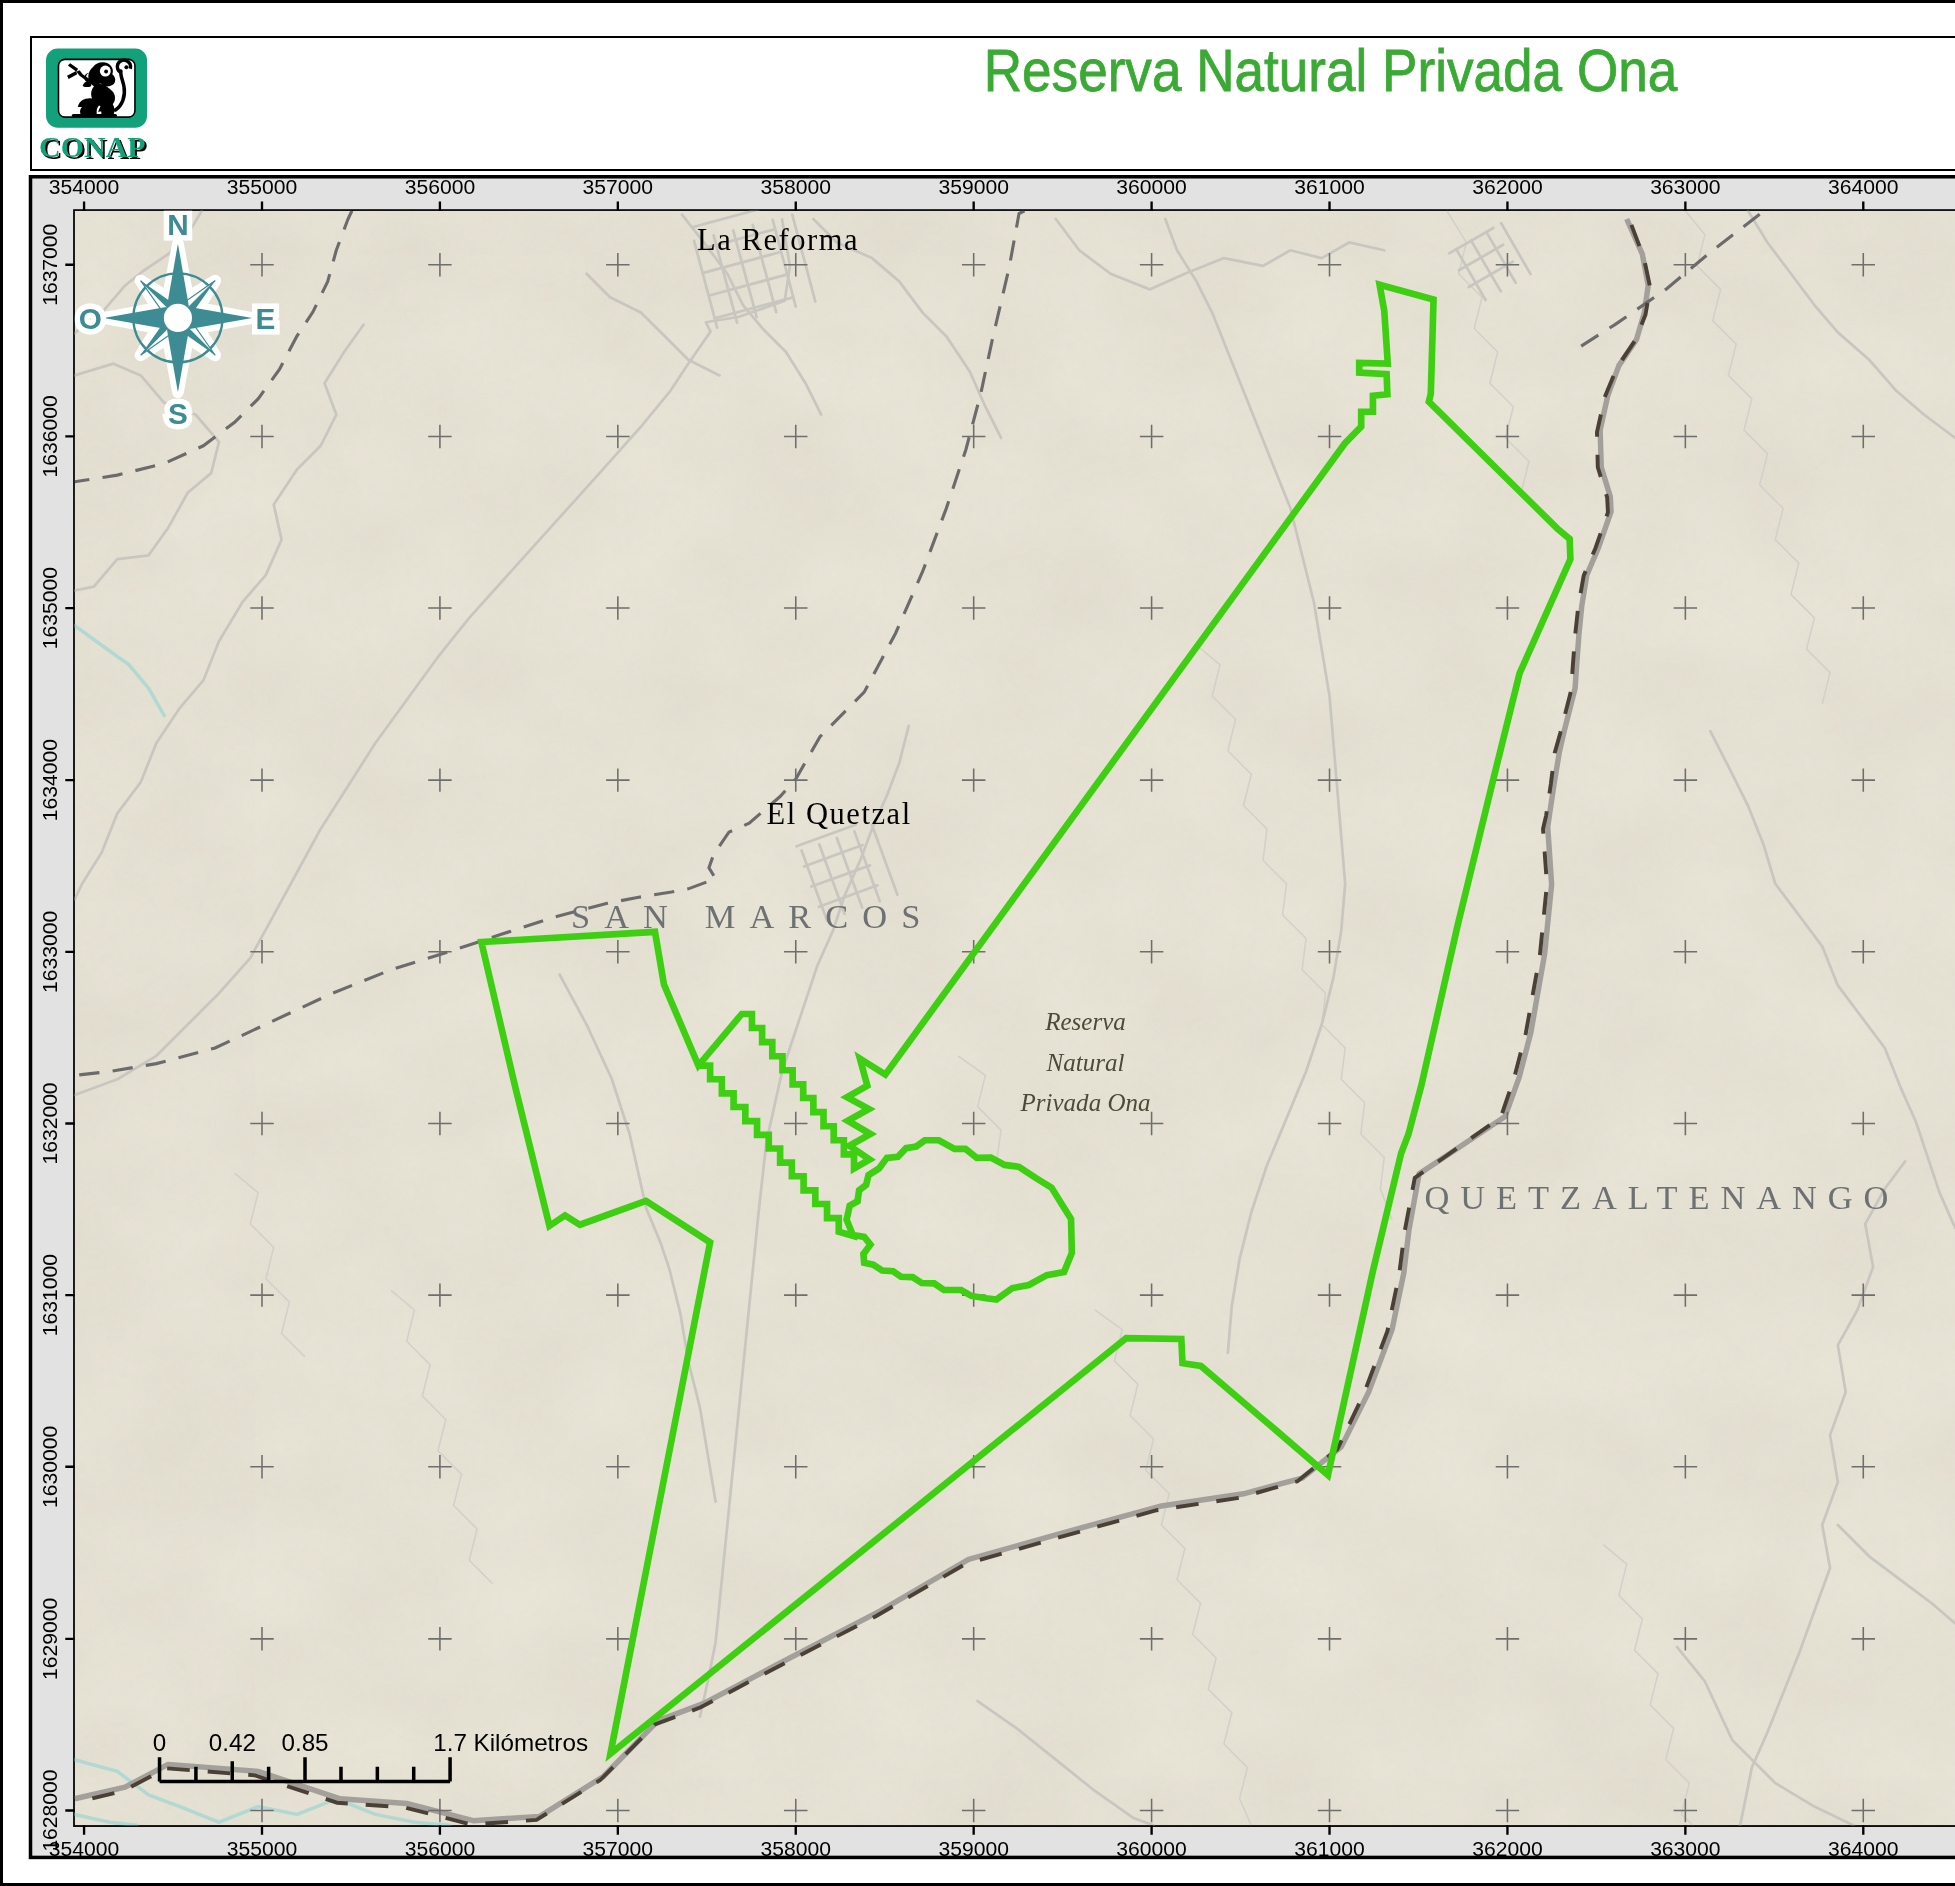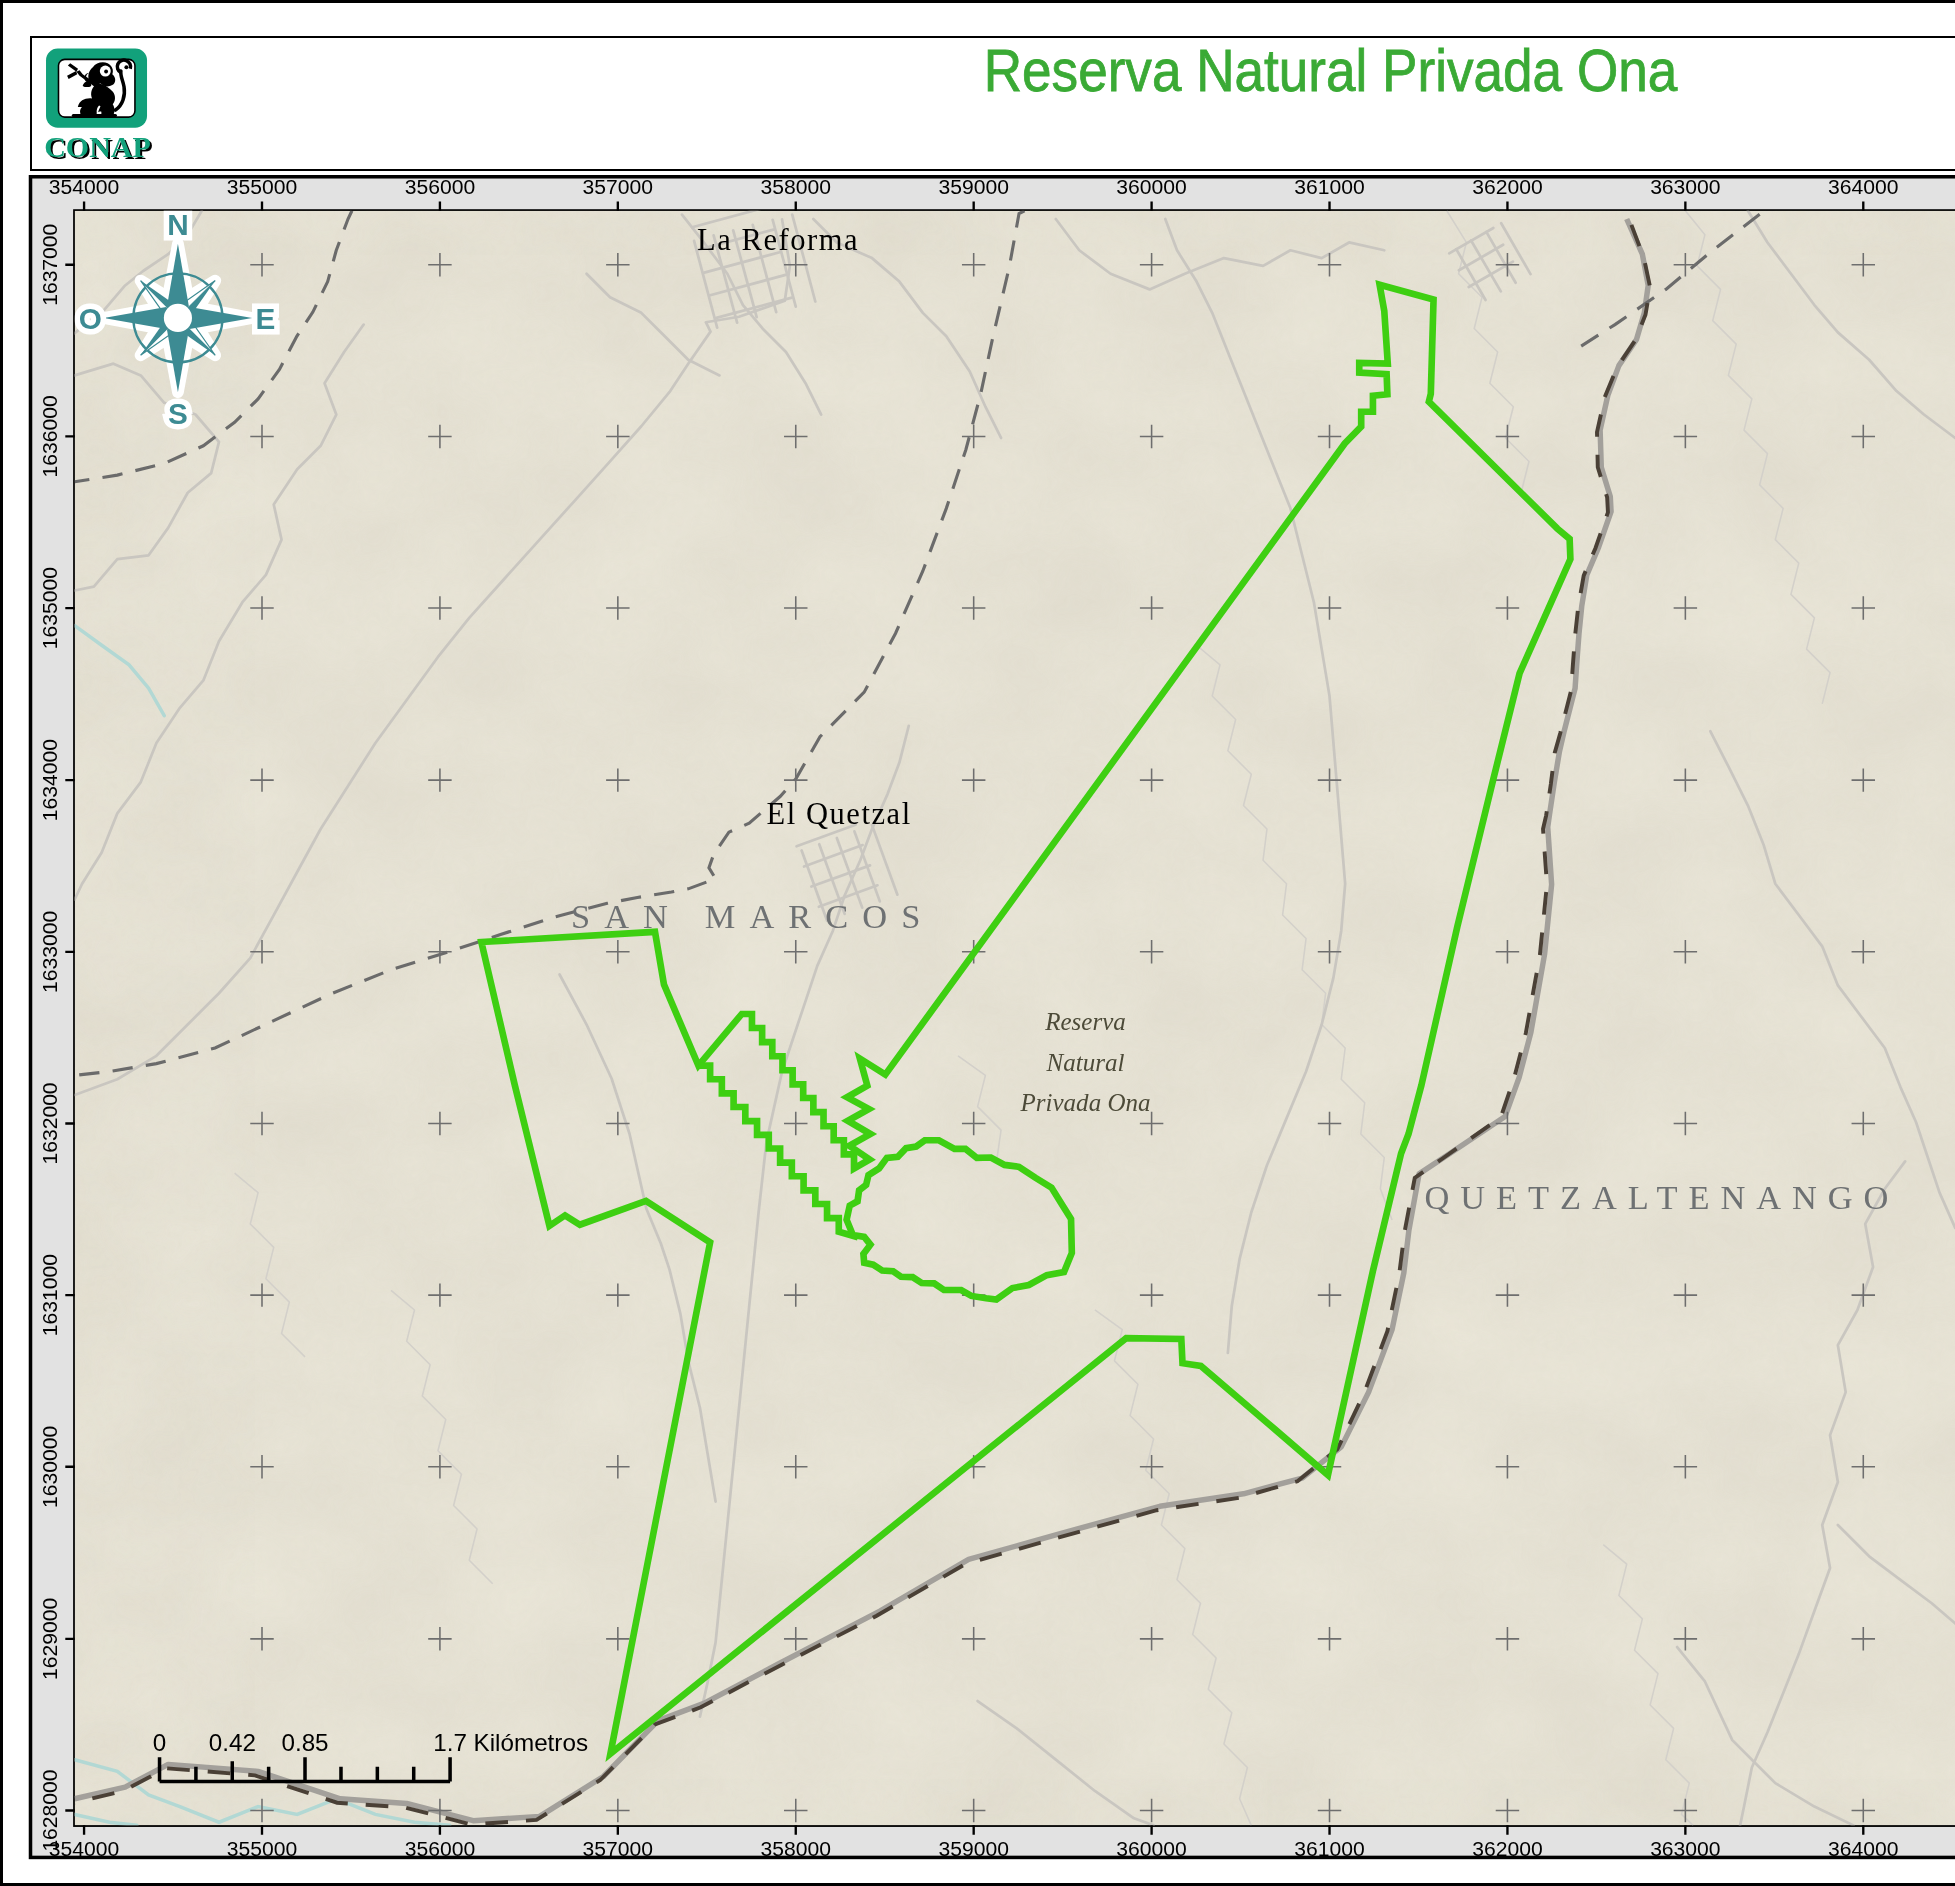--- a/index.html
+++ b/index.html
@@ -35,21 +35,21 @@
  <path d="M150 118 C138 108 120 96 104 84 L96 74 L104 70 L112 80 C126 90 142 100 156 108 Z"></path>
  <path d="M96 74 L74 58 L80 52 L100 66 Z"></path>
  <path d="M95 72 L72 84 L76 92 L98 80 Z"></path>
  <path d="M150 104 C136 112 130 128 136 142 C118 140 104 148 100 162 C96 176 104 186 118 186 L150 186 C146 176 148 166 154 160 C166 168 182 166 190 156 C198 146 196 130 186 122 C176 112 162 104 150 104 Z"></path>
  <path d="M108 186 C104 178 104 170 110 164 L96 164 C88 170 86 180 92 186 Z" fill="#fff"></path>
  <path d="M152 186 L190 186 C196 176 194 160 186 154 C172 150 160 156 156 166 C152 174 150 180 152 186 Z"></path>
  <path d="M146 186 L160 186 L160 176 C154 174 148 178 146 186 Z" fill="#fff"></path>
  <rect x="84" y="182" width="116" height="8" rx="4"></rect>
 </g>
 </svg>
-<div style="position:absolute;left:39px;top:130px;width:117px;text-align:center;
+<div style="position:absolute;left:39px;top:130px;width:117px;
  font-family:'Liberation Serif',serif;font-weight:bold;font-size:30px;color:#12a17b;
  letter-spacing:0px;text-shadow:2px 2px 0 #000;">CONAP</div>
 
 <svg style="position:absolute;left:0px;top:0px" width="2661" height="1886" viewBox="0 0 6805 4823">
 <defs>
  <filter id="ter" x="0" y="0" width="100%" height="100%">
    <feTurbulence type="fractalNoise" baseFrequency="0.0028 0.0036" numOctaves="4" seed="11" result="n"></feTurbulence>
    <feColorMatrix in="n" type="matrix" values="0 0 0 0 0.55  0 0 0 0 0.51  0 0 0 0 0.43  0 0 0 0.45 0"></feColorMatrix>
  </filter>
  <filter id="grain" x="0" y="0" width="100%" height="100%">

